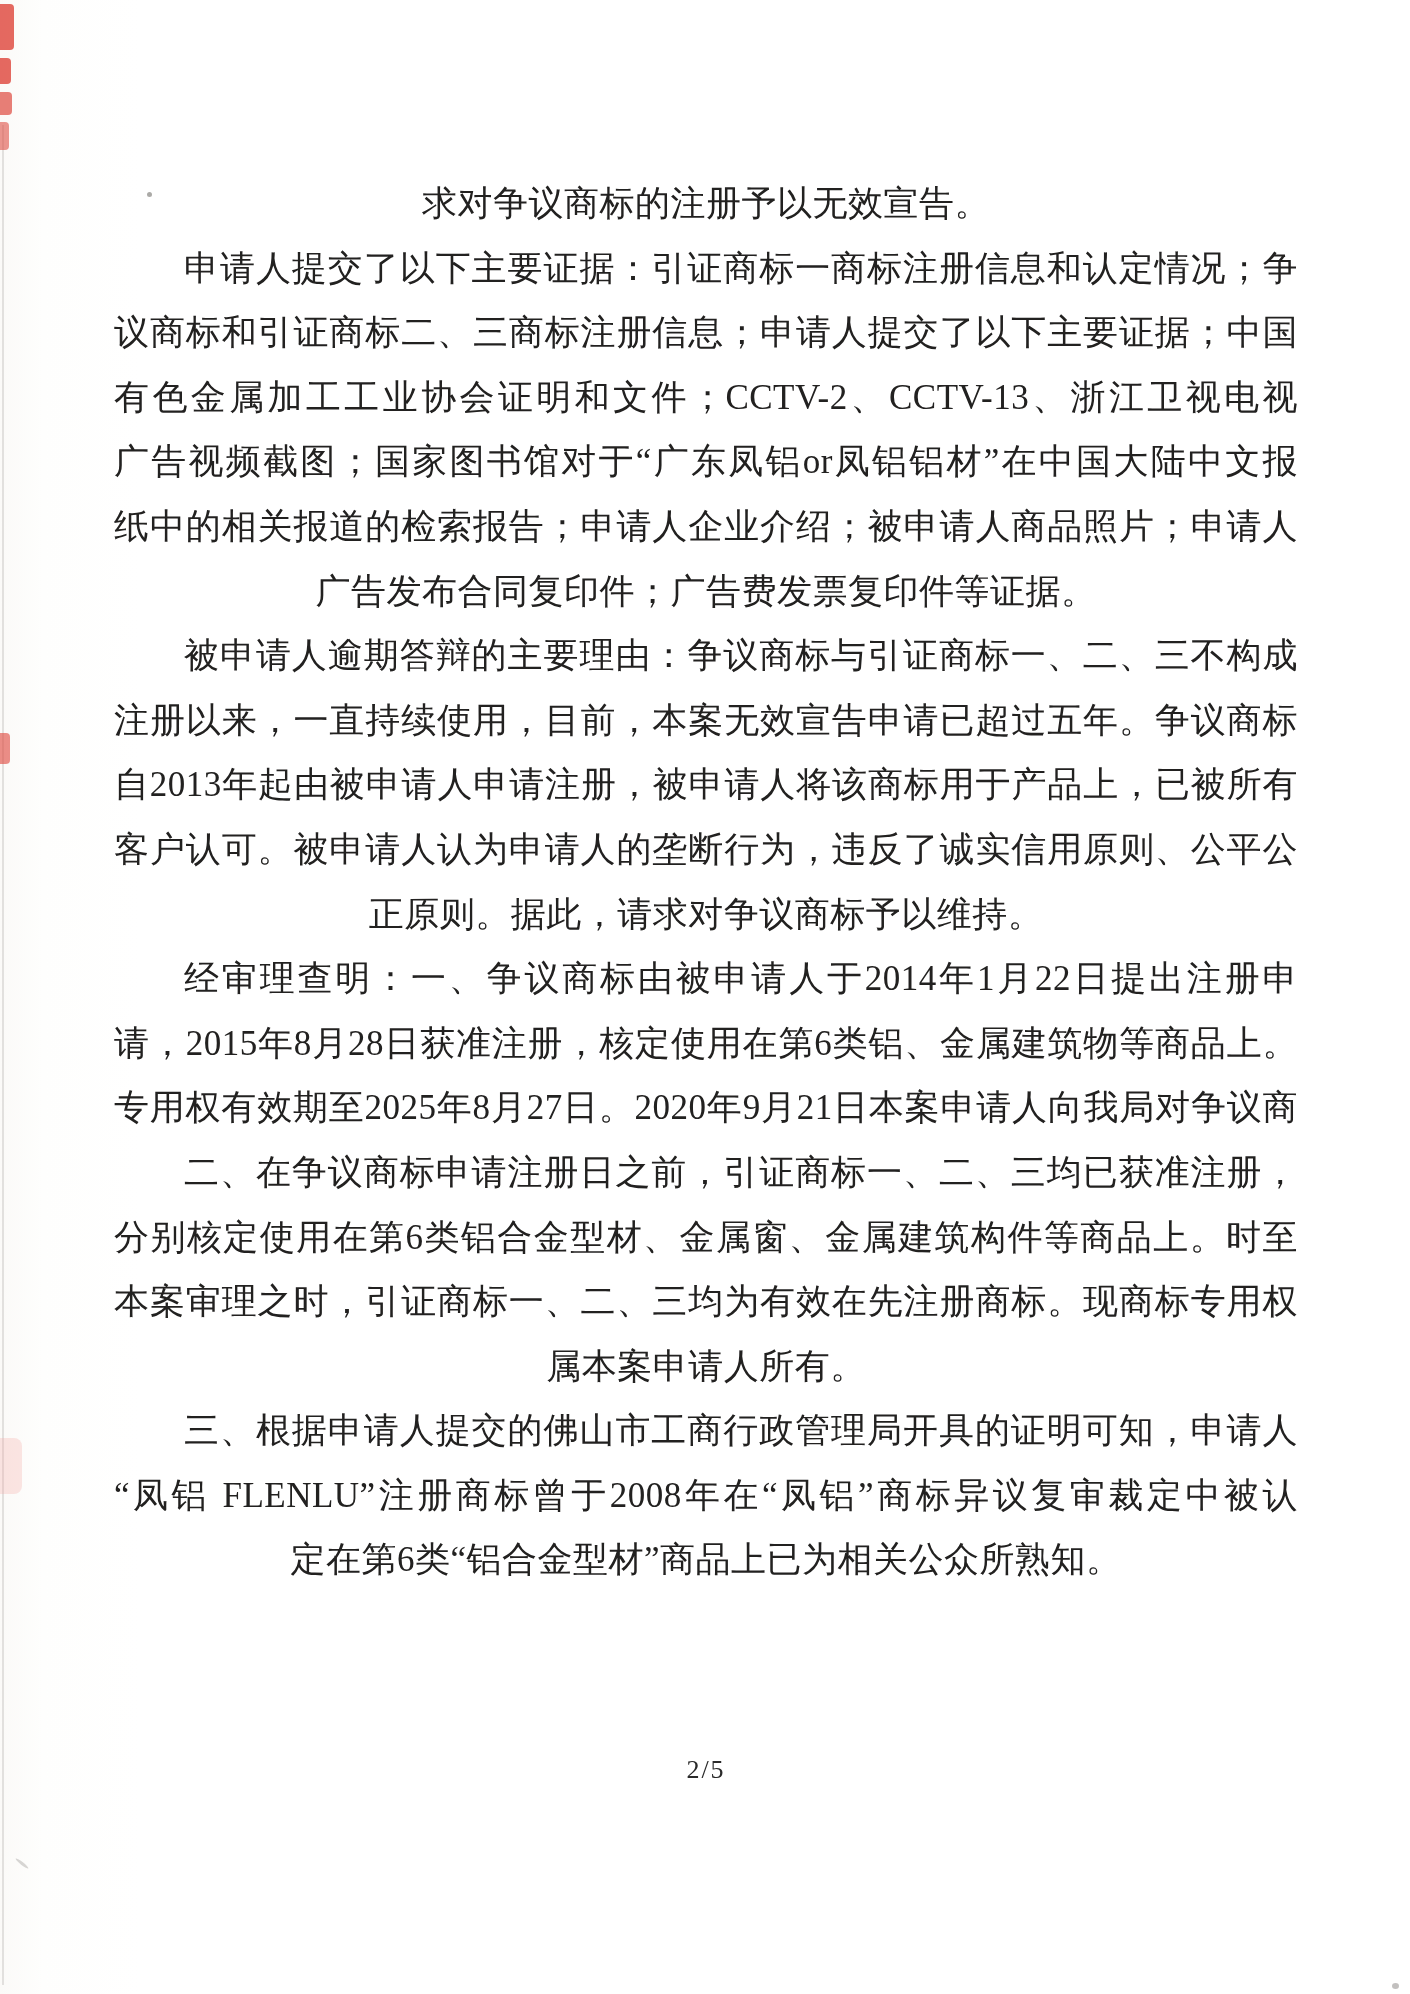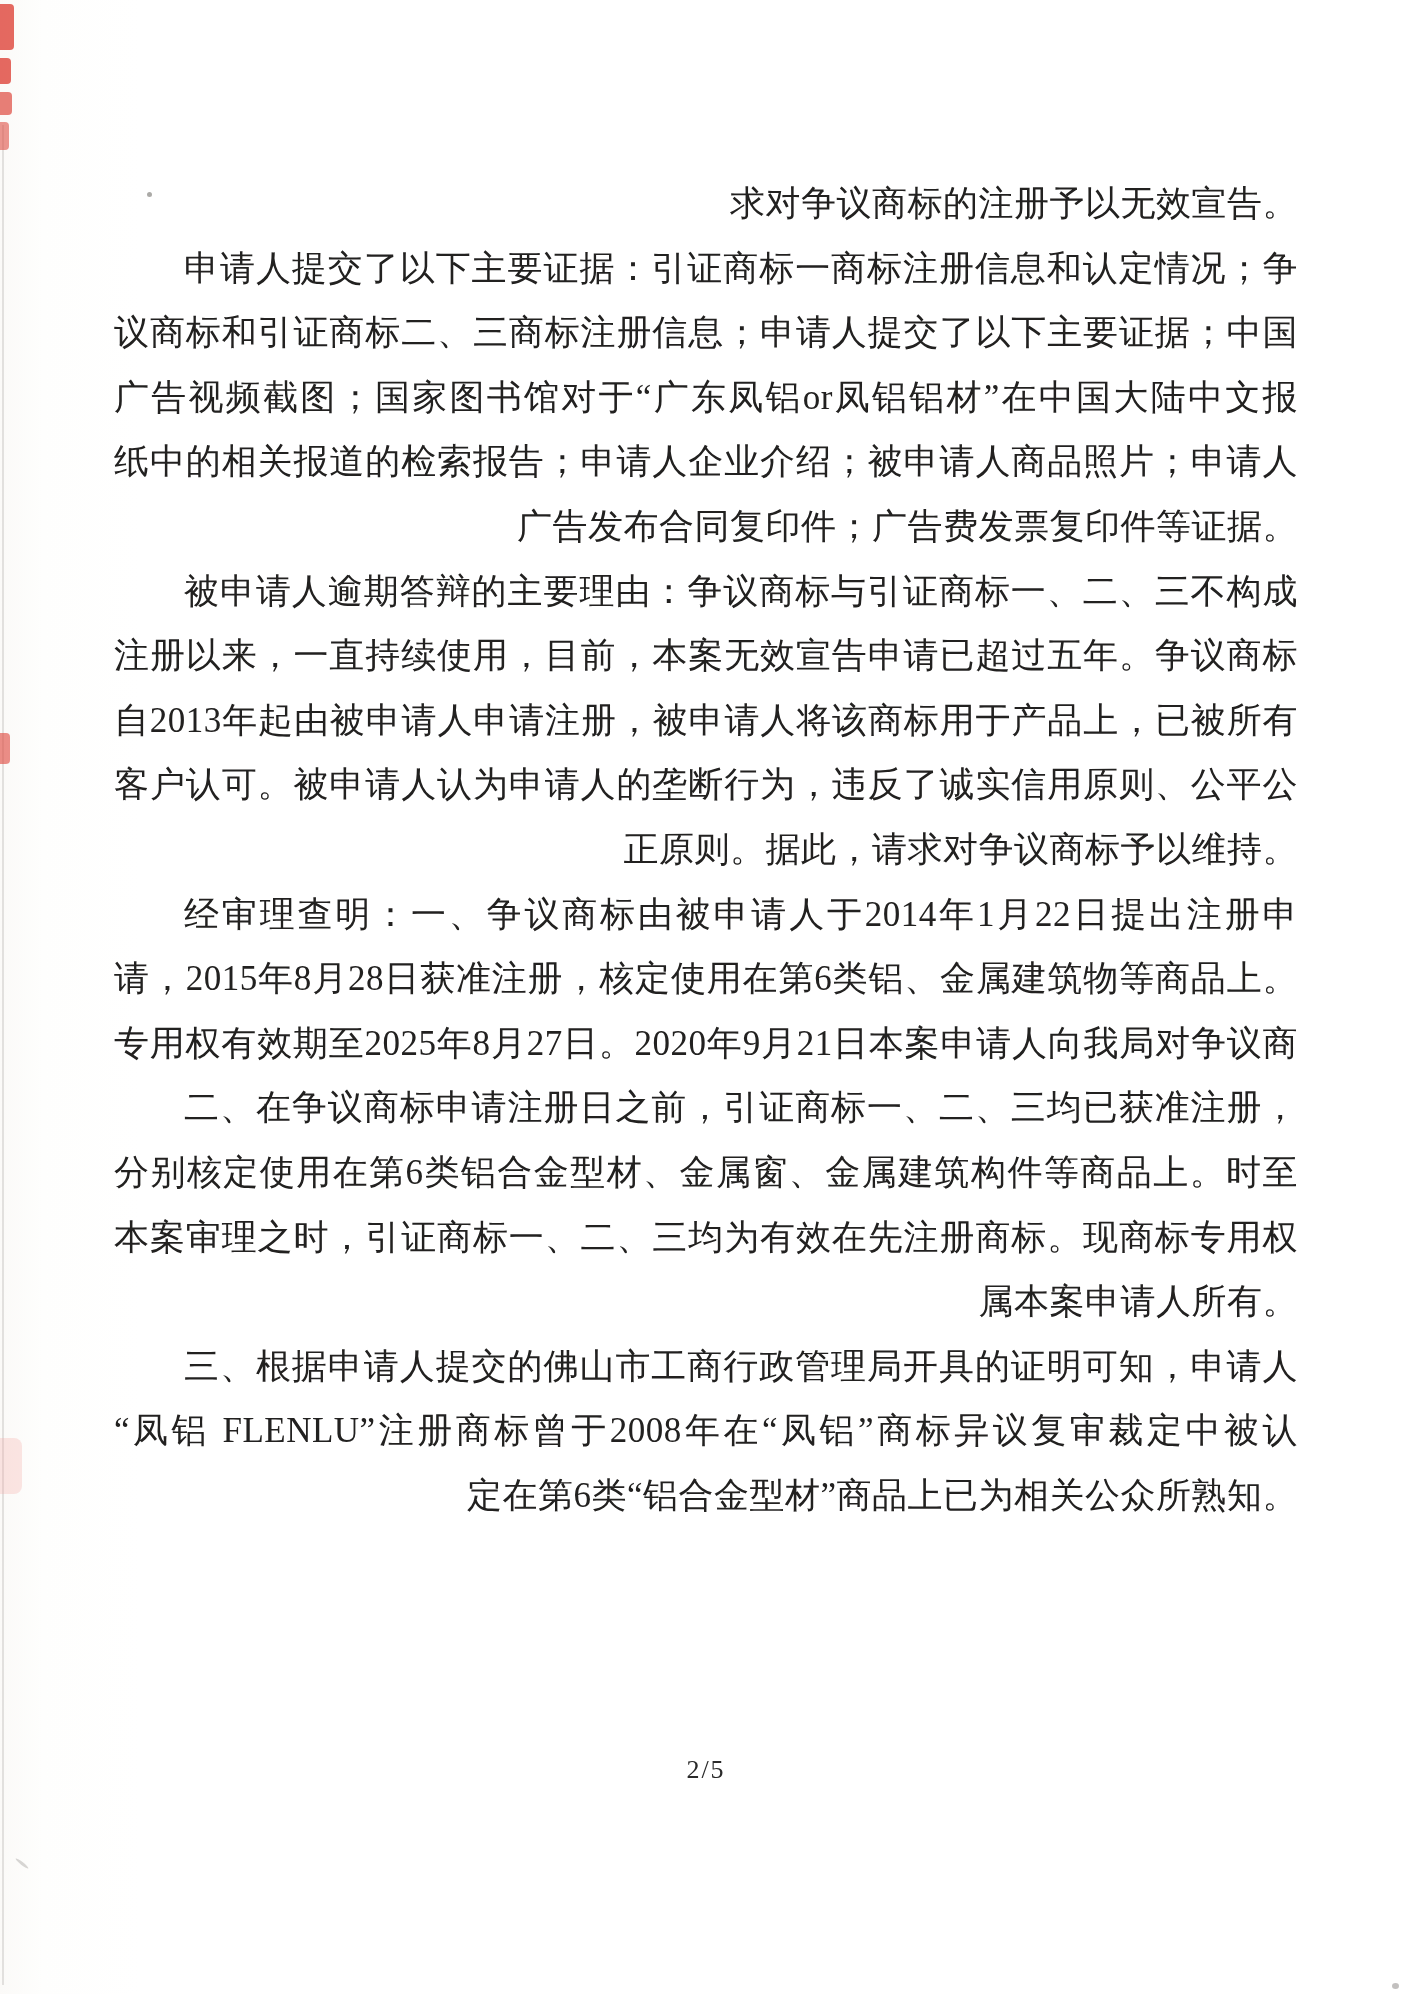--- a/index.html
+++ b/index.html
@@ -18,21 +18,21 @@
   .text-block{
     position:absolute;
     left:114px;top:172px;width:1184px;
   }
   .line{
     font-size:35px;
     line-height:64.6px;
     height:64.6px;
     letter-spacing:0.5px;
     white-space:nowrap;
-    text-align:right;
+    text-align:center;
     color:#222120;
   }
   .line.fill{
     white-space:normal;
     text-align:justify;
     text-align-last:justify;
     overflow:hidden;
   }
   .line.indent{
     text-indent:70px;
@@ -86,20 +86,21 @@
   <span class="red-mark rm5"></span>
   <span class="pink-smudge"></span>
   <span class="speck sp1"></span>
   <span class="speck sp2"></span>
   <span class="speck sp3"></span>
 
   <div class="text-block" id="text-block">
       <div class="line">求对争议商标的注册予以无效宣告。</div>
       <div class="line fill indent">申请人提交了以下主要证据：引证商标一商标注册信息和认定情况；争</div>
       <div class="line fill">议商标和引证商标二、三商标注册信息；申请人提交了以下主要证据；中国</div>
+      <div class="line fill">有色金属加工工业协会证明和文件；CCTV-2、CCTV-13、浙江卫视电视</div>
       <div class="line fill">广告视频截图；国家图书馆对于“广东凤铝or凤铝铝材”在中国大陆中文报</div>
       <div class="line fill">纸中的相关报道的检索报告；申请人企业介绍；被申请人商品照片；申请人</div>
       <div class="line">广告发布合同复印件；广告费发票复印件等证据。</div>
       <div class="line fill indent">被申请人逾期答辩的主要理由：争议商标与引证商标一、二、三不构成</div>
       <div class="line fill">注册以来，一直持续使用，目前，本案无效宣告申请已超过五年。争议商标</div>
       <div class="line fill">自2013年起由被申请人申请注册，被申请人将该商标用于产品上，已被所有</div>
       <div class="line fill">客户认可。被申请人认为申请人的垄断行为，违反了诚实信用原则、公平公</div>
       <div class="line">正原则。据此，请求对争议商标予以维持。</div>
       <div class="line fill indent">经审理查明：一、争议商标由被申请人于2014年1月22日提出注册申</div>
       <div class="line fill">请，2015年8月28日获准注册，核定使用在第6类铝、金属建筑物等商品上。</div>

